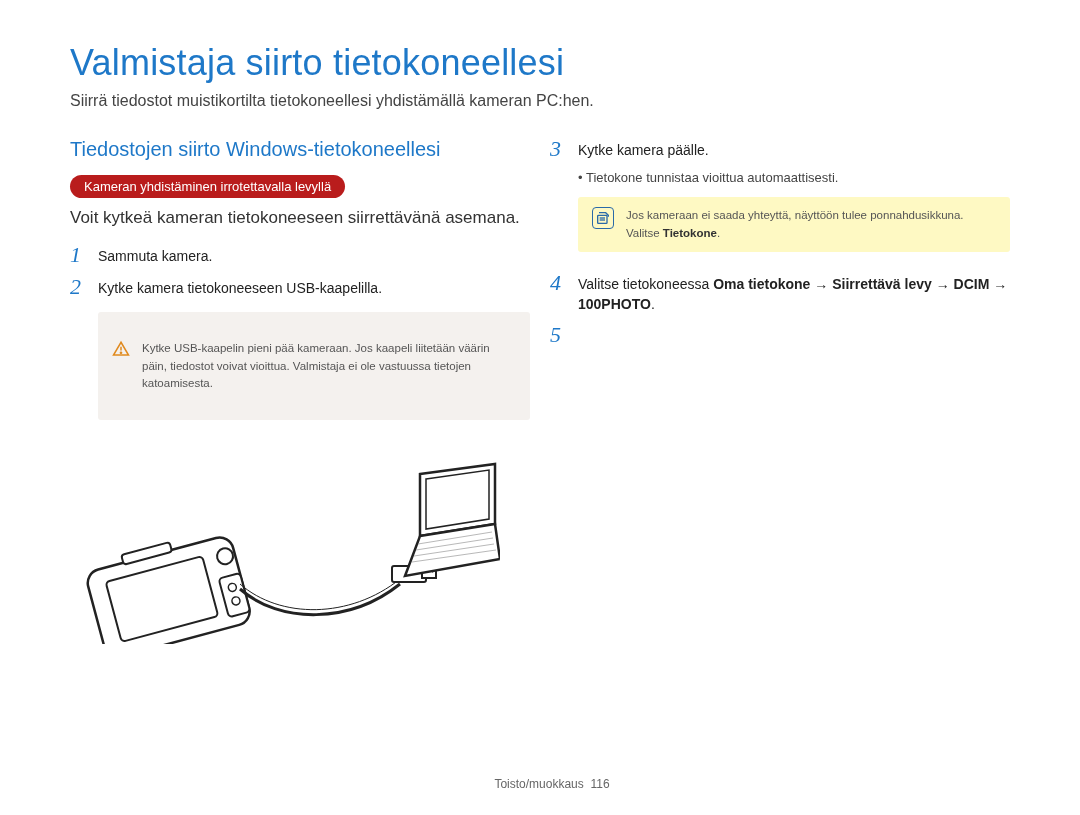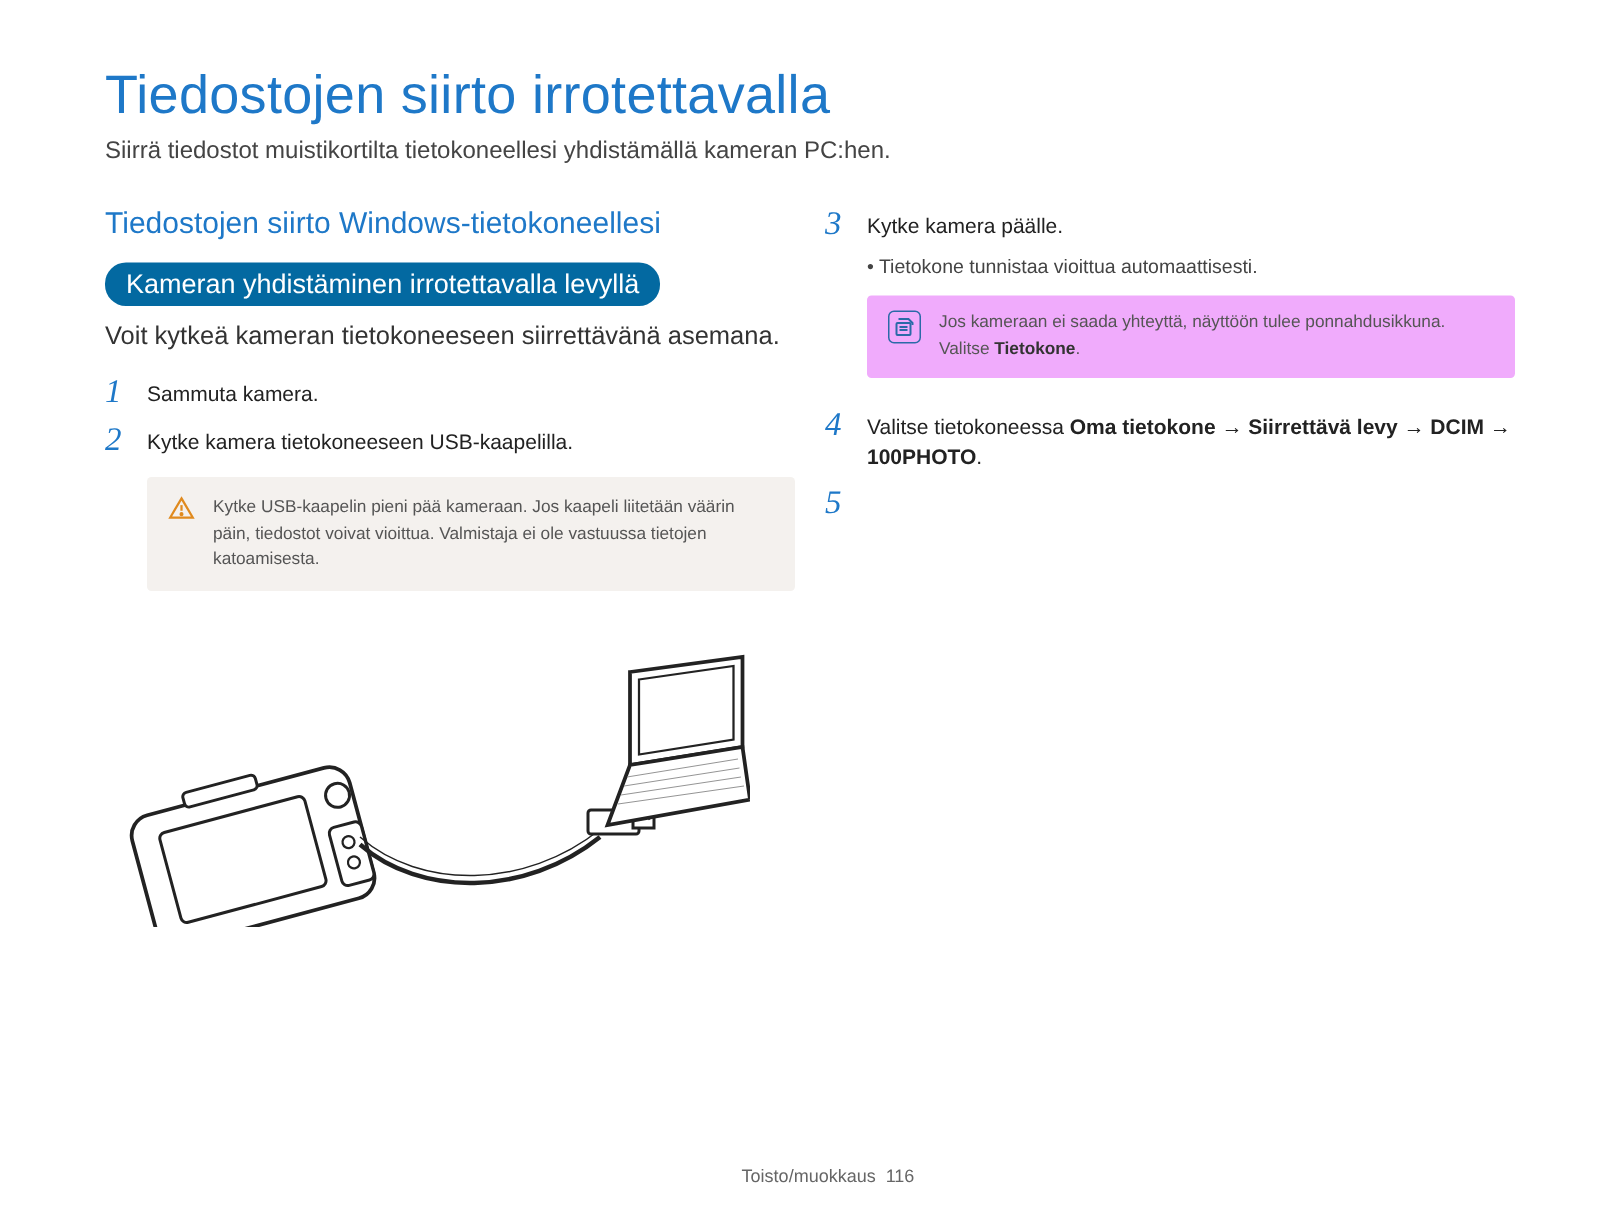--- a/index.html
+++ b/index.html
@@ -3,44 +3,44 @@
 <meta charset="utf-8">
 <style>
   * { box-sizing: border-box; margin: 0; padding: 0; }
   html, body { width: 1080px; height: 815px; background: #fff; font-family: Arial, Helvetica, sans-serif; color: #333; }
   .page { padding: 42px 70px 0 70px; position: relative; height: 100%; }
   .title { font-size: 36px; color: #1e78c8; font-weight: 400; letter-spacing: 0.2px; margin-bottom: 8px; }
   .subtitle { font-size: 16px; color: #444; margin-bottom: 28px; }
   .two-col { display: flex; gap: 20px; }
   .col { flex: 1 1 50%; }
   .section-heading { font-size: 20px; color: #1e78c8; font-weight: 400; margin-bottom: 14px; }
-  .pill { display: inline-block; background: #0369a1; color: #fff; border-radius: 14px; padding: 4px 14px; font-size: 18px; margin-bottom: 8px; }
+  .pill { display: inline-block; background: #b91c1c; color: #fff; border-radius: 14px; padding: 4px 14px; font-size: 13px; margin-bottom: 8px; }
   .para { font-size: 17px; color: #333; margin-bottom: 14px; line-height: 1.4; }
   .step { display: flex; gap: 10px; margin-bottom: 10px; align-items: flex-start; }
   .step-num { font-size: 22px; color: #1e78c8; font-style: italic; font-family: Georgia, 'Times New Roman', serif; line-height: 1; min-width: 18px; }
   .step-text { font-size: 14px; color: #222; line-height: 1.45; padding-top: 2px; }
   .step-text strong { font-weight: bold; }
   .bullet-line { font-size: 13px; color: #444; margin-left: 28px; margin-bottom: 12px; }
   .bullet-line::before { content: "• "; }
-  .warning-box { background: #f4f1ee; border-radius: 3px; padding: 12px 14px; margin: 14px 0 20px 28px; display: flex; gap: 12px; align-items: flex-start; }
+  .warning-box { background: #f4f1ee; border-radius: 3px; padding: 28px 14px; margin: 14px 0 20px 28px; display: flex; gap: 12px; align-items: flex-start; }
   .warning-icon { color: #e08a1e; font-size: 18px; line-height: 1; }
   .warning-text { font-size: 11.5px; color: #555; line-height: 1.5; }
-  .note-box { background: #f0abfc; border-radius: 3px; padding: 10px 14px; margin: 10px 0 20px 28px; display: flex; gap: 12px; align-items: flex-start; }
+  .note-box { background: #fef9c3; border-radius: 3px; padding: 10px 14px; margin: 10px 0 20px 28px; display: flex; gap: 12px; align-items: flex-start; }
   .note-icon { width: 22px; height: 22px; border: 1.5px solid #2a6aa8; border-radius: 4px; display: flex; align-items: center; justify-content: center; flex-shrink: 0; }
   .note-text { font-size: 11.5px; color: #555; line-height: 1.5; }
   .note-text strong { font-weight: bold; color: #333; }
   .illustration { margin: 24px 0 0 0; }
   .footer { position: absolute; bottom: 24px; left: 0; right: 0; text-align: center; font-size: 12px; color: #666; padding-left: 24px; }
 </style>
 </head>
 <body>
 
 <div class="page">
 
-  <h1 class="title">Tiedostojen siirto irrotettavalla</h1>
+  <h1 class="title">Valmistaja siirto tietokoneellesi</h1>
   <p class="subtitle">Siirrä tiedostot muistikortilta tietokoneellesi yhdistämällä kameran PC:hen.</p>
 
   <div class="two-col">
 
     <div class="col">
       <h2 class="section-heading">Tiedostojen siirto Windows-tietokoneellesi</h2>
       <div class="pill">Kameran yhdistäminen irrotettavalla levyllä</div>
       <p class="para">Voit kytkeä kameran tietokoneeseen siirrettävänä asemana.</p>
 
       <div class="step">

